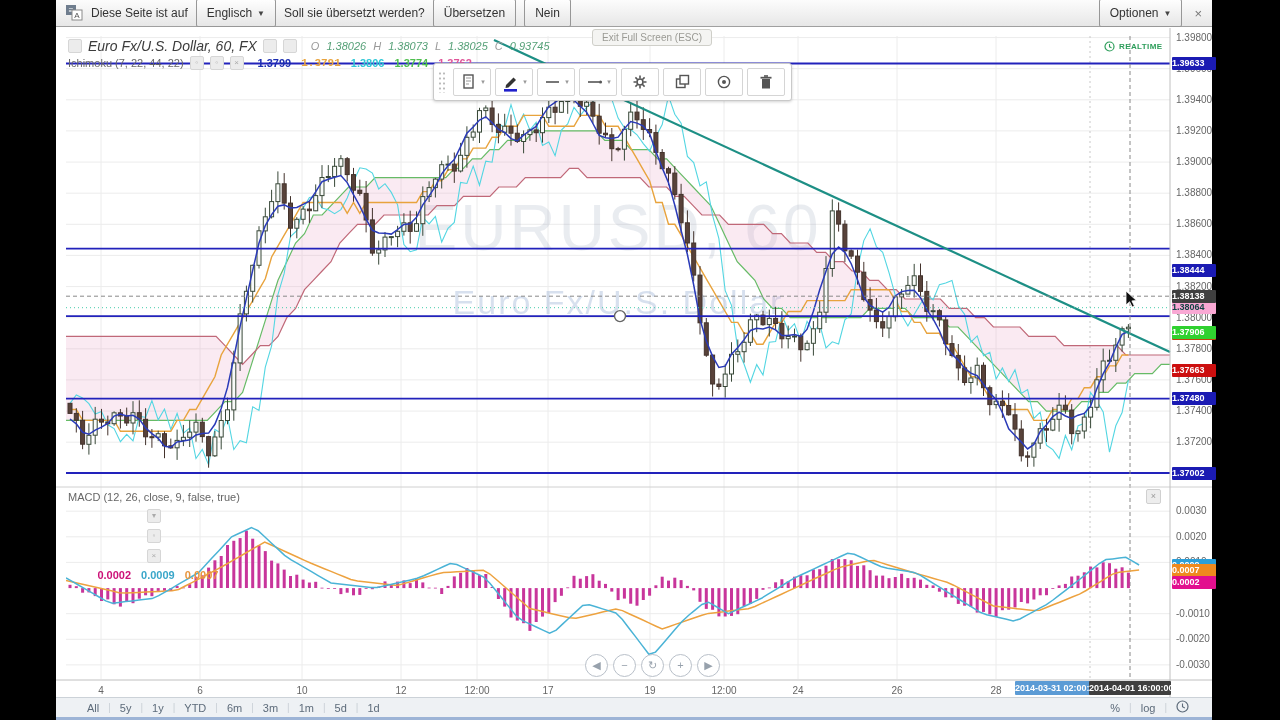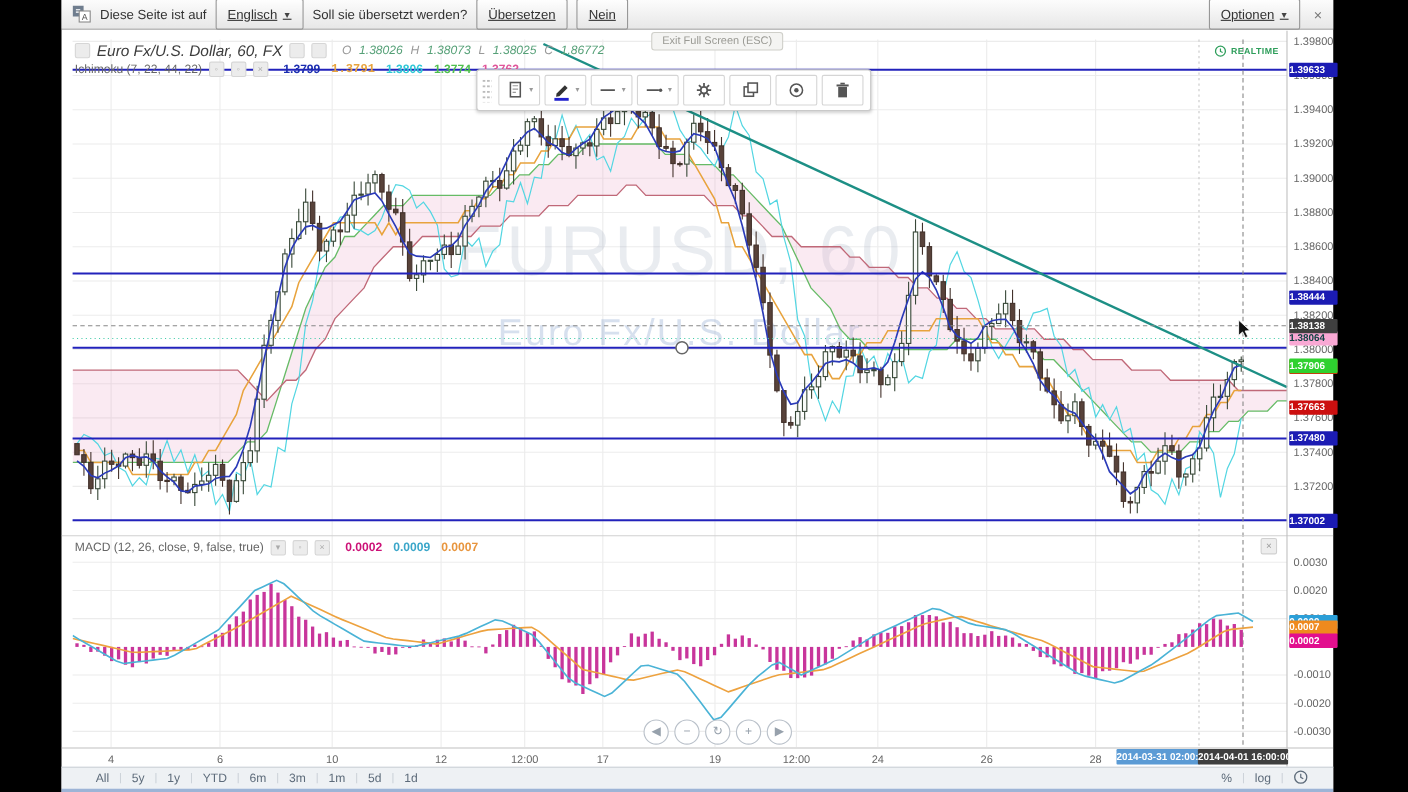--- a/index.html
+++ b/index.html
@@ -6,37 +6,37 @@
     font-family:"Liberation Sans",sans-serif;-webkit-font-smoothing:antialiased;}
   #stage{position:relative;width:1280px;height:720px;background:#000;}
   #app{position:absolute;left:56px;top:0;width:1156px;height:720px;background:#fff;}
   #chart-canvas{position:absolute;left:0;top:0;width:1156px;height:720px;z-index:1;}
   .ov{position:absolute;z-index:3;}
   
   #gtbar{left:0;top:0;width:1156px;height:27px;background:linear-gradient(#fcfcfc,#e7e7e7);
     border-bottom:1px solid #a0a0a0;display:flex;align-items:center;gap:8px;padding:0 10px;
     box-sizing:border-box;font-size:12px;color:#333;z-index:6;}
   .gt-btn{display:inline-flex;align-items:center;gap:5px;padding:6px 10px;font-size:12px;color:#333;
-    background:linear-gradient(#fefefe,#e6e6e6);border:1px solid #979797;border-radius:2px;cursor:pointer;white-space:nowrap;text-decoration:underline;}
+    background:linear-gradient(#fefefe,#e6e6e6);border:1px solid #979797;border-radius:2px;cursor:pointer;white-space:nowrap;}
   .gt-caret{font-size:8px;color:#444;}
   #gt-close{margin-left:4px;color:#777;font-size:13px;cursor:pointer;}
   .spacer{flex:1;}
   
   #fs-tip{left:536px;top:29px;padding:2px 9px;background:#f4f4f2;border:1px solid #cfcfc9;
     border-radius:3px;font-size:10px;color:#9a9a94;white-space:nowrap;}
   
   #symrow{left:12px;top:38px;display:flex;align-items:center;gap:6px;font-size:14px;color:#3c3c3c;font-style:italic;}
   .mini-box{display:inline-block;width:12px;height:12px;background:#ececec;border:1px solid #d6d6d6;
     border-radius:2px;font-size:8px;line-height:11px;text-align:center;color:#aaa;}
   .ohlc{display:flex;gap:7px;font-size:11px;margin-left:8px;align-items:center;}
   .ohlc .k{color:#999;}
   .ohlc .v{color:#55a077;}
   #ichirow{left:12px;top:56px;display:flex;align-items:center;gap:6px;font-size:11px;color:#666;}
   .ind-vals{display:flex;gap:10px;font-weight:bold;font-size:11px;margin-left:8px;}
-  #macdrow{left:12px;top:491px;display:flex;align-items:center;gap:6px;font-size:11px;color:#666;z-index:4;}
+  #macdrow{left:12px;top:491px;display:flex;align-items:center;gap:6px;font-size:11px;color:#666;z-index:4;flex-direction:column;}
   
   #fl-toolbar{left:377px;top:63px;height:32px;background:#fff;border:1px solid #c9c9c9;border-radius:3px;
     box-shadow:0 1px 3px rgba(0,0,0,.18);display:flex;align-items:center;padding:2px 6px 2px 2px;gap:4px;z-index:5;}
   #fl-grip{width:9px;height:22px;margin:0 2px;background:
     radial-gradient(circle,#bbb 1px,transparent 1.2px) 0 0/4px 5px repeat;}
   .fl-btn{display:flex;align-items:center;justify-content:center;width:36px;height:26px;background:#fff;
     border:1px solid #d5d5d5;border-radius:2px;cursor:pointer;gap:2px;}
   .fl-caret{font-size:7px;color:#999;}
   
   #realtime{left:1048px;top:41px;display:flex;align-items:center;gap:4px;color:#2e9e5b;
@@ -727,21 +727,21 @@
     <span class="mini-box"></span>
     <span class="mini-box"></span>
     <span class="ohlc" id="ohlc">
           <span class="k">O</span>
           <span class="v">1.38026</span>
           <span class="k">H</span>
           <span class="v">1.38073</span>
           <span class="k">L</span>
           <span class="v">1.38025</span>
           <span class="k">C</span>
-          <span class="v">1.86772</span>
+          <span class="v">0.93745</span>
         </span>
   </div>
 
   <div id="ichirow" class="ov">
     <span>Ichimoku (7, 22, 44, 22)</span>
     <span class="mini-box">◦</span>
     <span class="mini-box">◦</span>
     <span class="mini-box">×</span>
     <span class="ind-vals" id="ichi-vals">
           <span style="color: rgb(27, 45, 176);">1.3799</span>

